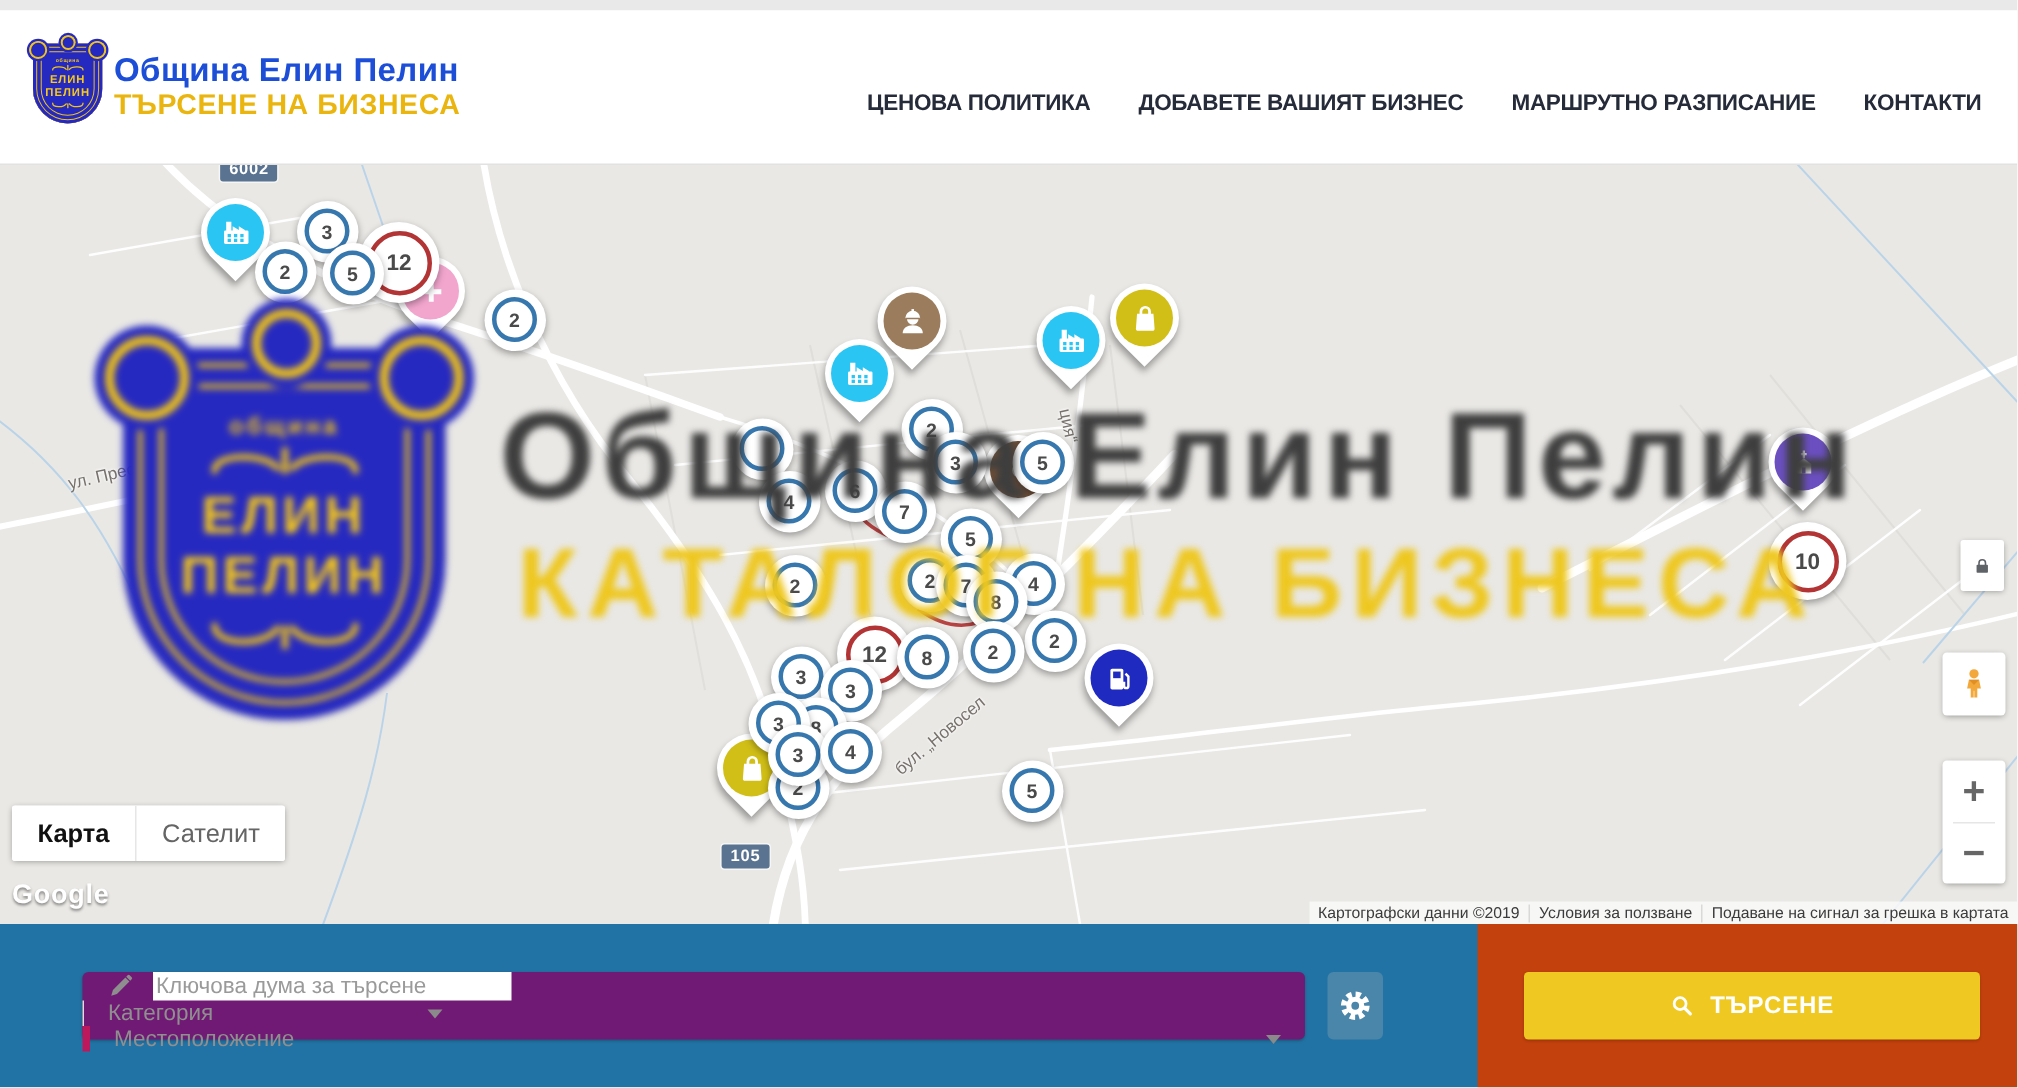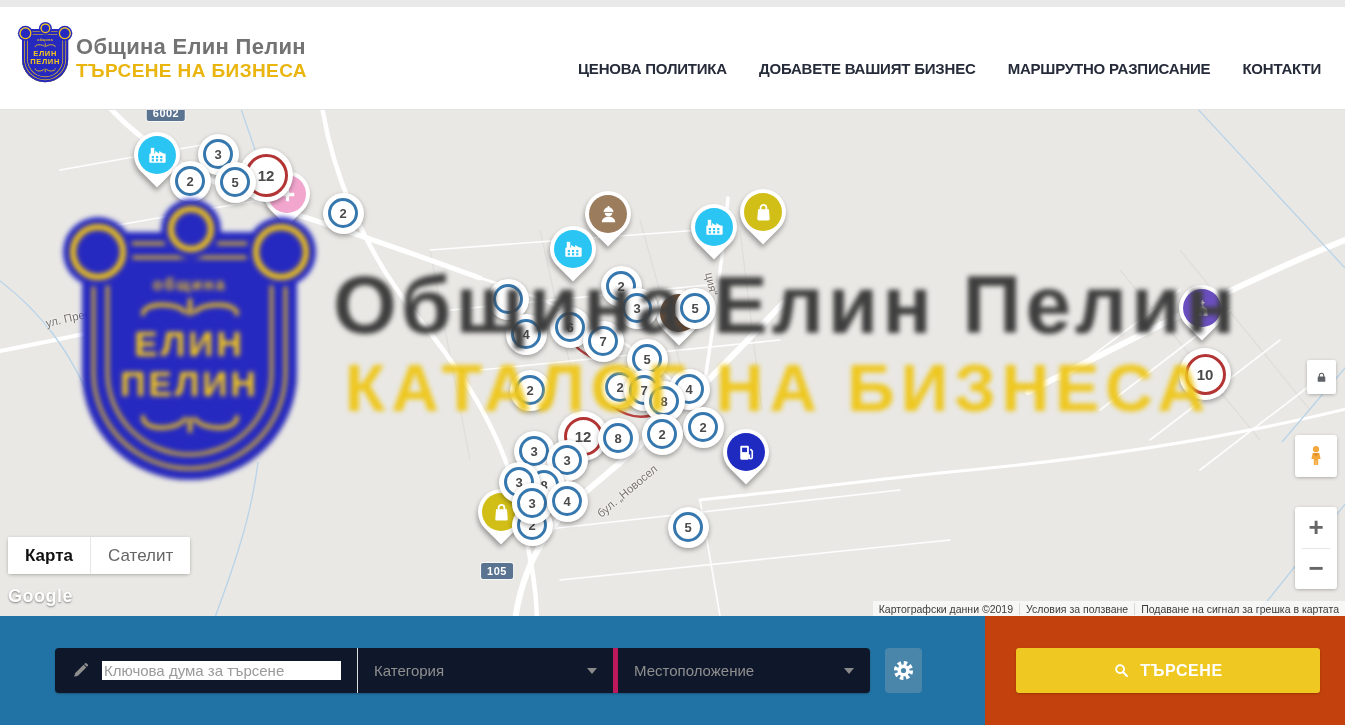--- a/index.html
+++ b/index.html
@@ -5,21 +5,21 @@
   html,body{margin:0;padding:0;background:#fff;}
   .page{position:relative;width:1345px;height:725px;overflow:hidden;font-family:"Liberation Sans",sans-serif;background:#fff;}
 
   
   .top-strip{position:absolute;left:0;top:0;width:100%;height:7px;background:#e9e9e9;}
 
   
   .header{position:absolute;left:0;top:7px;width:100%;height:103px;background:#fff;border-bottom:1px solid #e2e2e2;box-sizing:border-box;}
   .logo-wrap{position:absolute;left:22px;top:19px;width:47px;height:58px;}
   .logo-wrap .shield{transform:scale(0.215);transform-origin:0 0;}
-  .site-title{position:absolute;left:76px;top:27px;font-size:22px;font-weight:bold;color:#737373;letter-spacing:.3px;}
+  .site-title{position:absolute;left:76px;top:27px;font-size:22px;font-weight:bold;color:#1d4ed8;letter-spacing:.3px;}
   .site-subtitle{position:absolute;left:76px;top:53px;font-size:19px;font-weight:bold;color:#e9b50e;letter-spacing:.4px;}
   .main-nav{position:absolute;right:24px;top:0;height:103px;display:flex;align-items:center;gap:32px;padding-top:10px;}
   .nav-item{font-size:15px;font-weight:bold;color:#262b3a;letter-spacing:-0.2px;cursor:pointer;white-space:nowrap;}
 
   
   .map{position:absolute;left:0;top:110px;width:1345px;height:506px;background:#e9e8e5;overflow:hidden;cursor:grab;}
   .map svg.roads{position:absolute;left:0;top:0;z-index:1;}
   .map-label-layer{position:absolute;inset:0;z-index:2;}
   .road-badge{position:absolute;transform:translate(-50%,-50%);background:#5a7391;color:#fff;font-size:11px;font-weight:bold;padding:2px 6px;border-radius:2px;letter-spacing:.5px;box-shadow:0 0 0 1px rgba(255,255,255,.6);}
   .street-label{position:absolute;color:#77726c;font-size:11.5px;white-space:nowrap;text-shadow:0 0 2px #fff,0 0 2px #fff;}
@@ -62,21 +62,21 @@
   .zoomctl .zbtn{flex:1;display:flex;align-items:center;justify-content:center;font-size:26px;font-weight:bold;color:#666;cursor:pointer;user-select:none;}
   .zoomctl .zdiv{height:1px;background:#e6e6e6;margin:0 7px;}
   .google-logo{position:absolute;left:8px;top:476px;z-index:50;color:#fff;font-size:18px;font-weight:bold;letter-spacing:.5px;text-shadow:0 1px 2px rgba(0,0,0,.45);cursor:pointer;}
   .map-attribution{position:absolute;right:0;bottom:0;height:15px;z-index:50;display:flex;align-items:center;background:rgba(249,249,249,.85);font-size:10.5px;color:#3b3b3b;}
   .attr-item{padding:0 6px;white-space:nowrap;}
   .attr-item + .attr-item{border-left:1px solid rgba(0,0,0,.12);}
 
   
   .search-bar{position:absolute;left:0;top:616px;width:1345px;height:109px;background:#2273a5;}
   .search-right{position:absolute;left:985px;top:0;bottom:0;right:0;background:#c2410c;}
-  .fields{position:absolute;left:55px;top:32px;width:815px;height:45px;background:#0f172a;border-radius:4px;display:flex;align-items:stretch;box-shadow:0 1px 2px rgba(0,0,0,.25);}
+  .fields{position:absolute;left:55px;top:32px;width:815px;height:45px;background:#701a75;border-radius:4px;display:flex;align-items:stretch;box-shadow:0 1px 2px rgba(0,0,0,.25);flex-direction:column;}
   .field{display:flex;align-items:center;padding:0 16px;box-sizing:border-box;}
   .field.keyword{width:302px;}
   .field.category{width:256px;border-left:1px solid #dcdcdc;cursor:pointer;}
   .field.location{flex:1;border-left:5px solid #be185d;cursor:pointer;gap:12px;}
   .field .ph-text{color:#8f8f8f;font-size:15px;}
   .field input{border:none;outline:none;flex:1;font-size:15px;color:#555;font-family:"Liberation Sans",sans-serif;min-width:0;}
   .field input::placeholder{color:#9a9a9a;}
   .chev{margin-left:auto;width:0;height:0;border-left:5px solid transparent;border-right:5px solid transparent;border-top:6px solid #8a8a8a;}
   .pencil{margin-right:12px;flex:none;display:flex;}
   .gear-btn{position:absolute;left:885px;top:32px;width:37px;height:45px;background:#4a85aa;border-radius:4px;display:flex;align-items:center;justify-content:center;cursor:pointer;}

